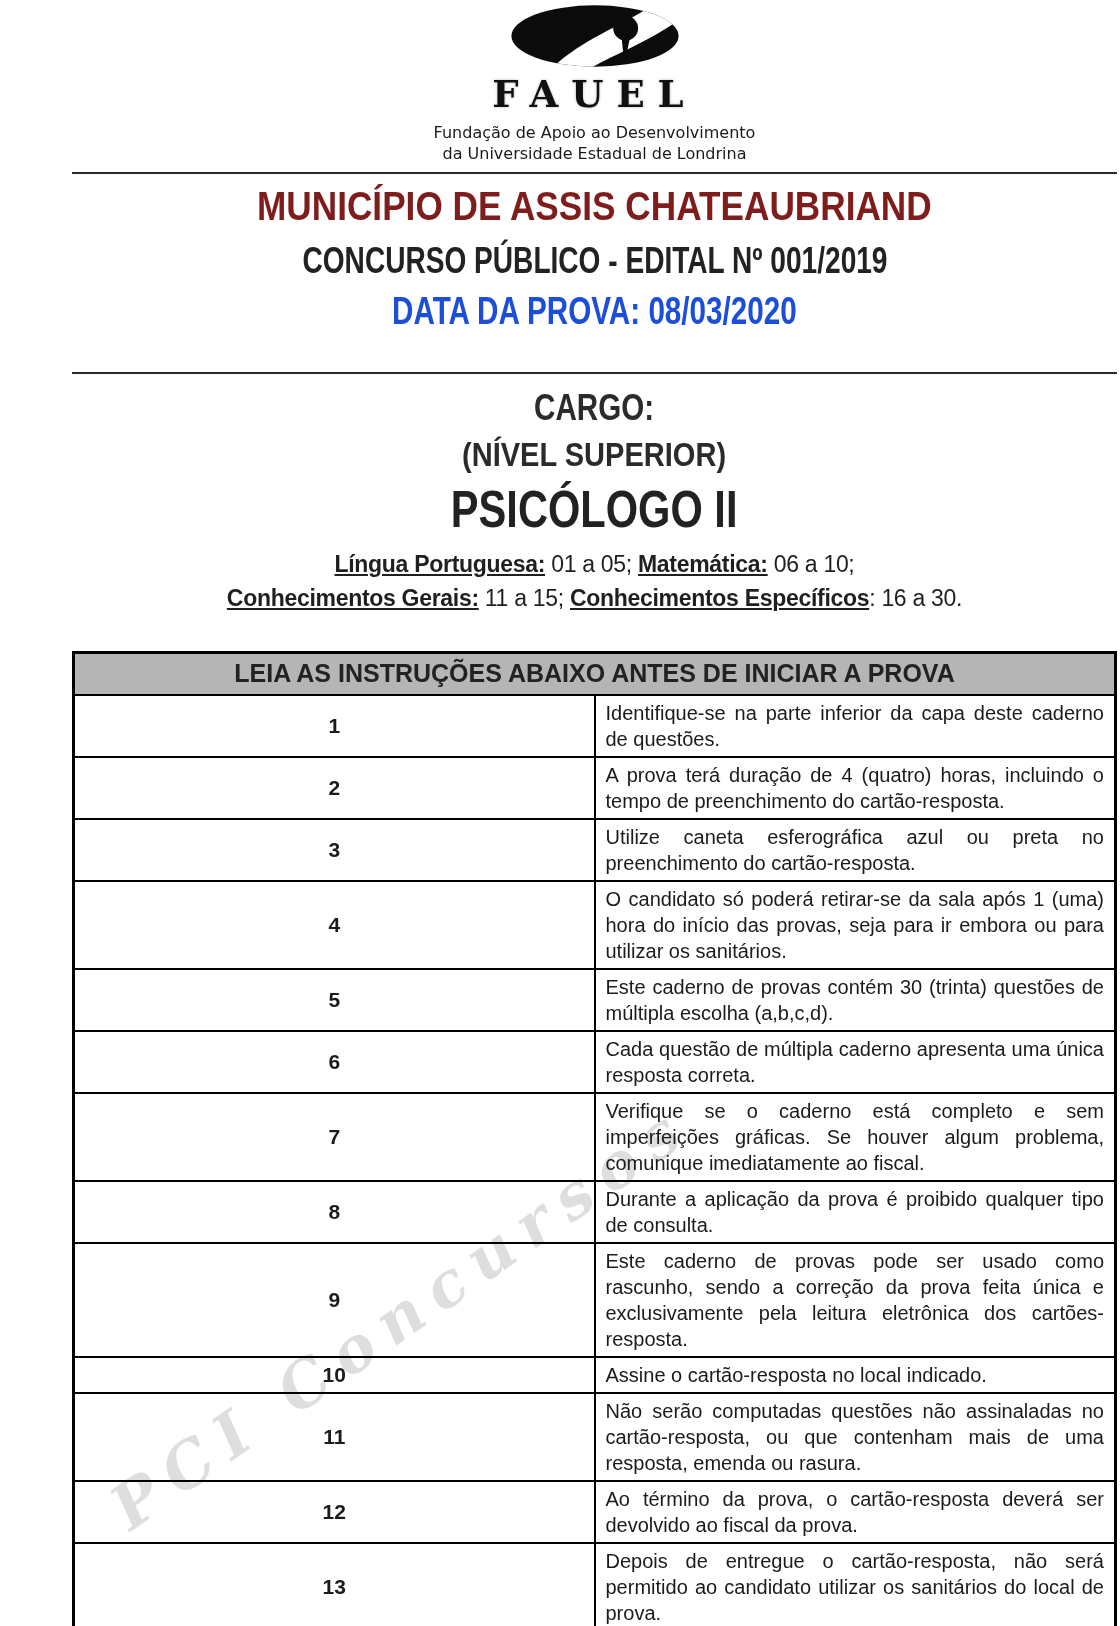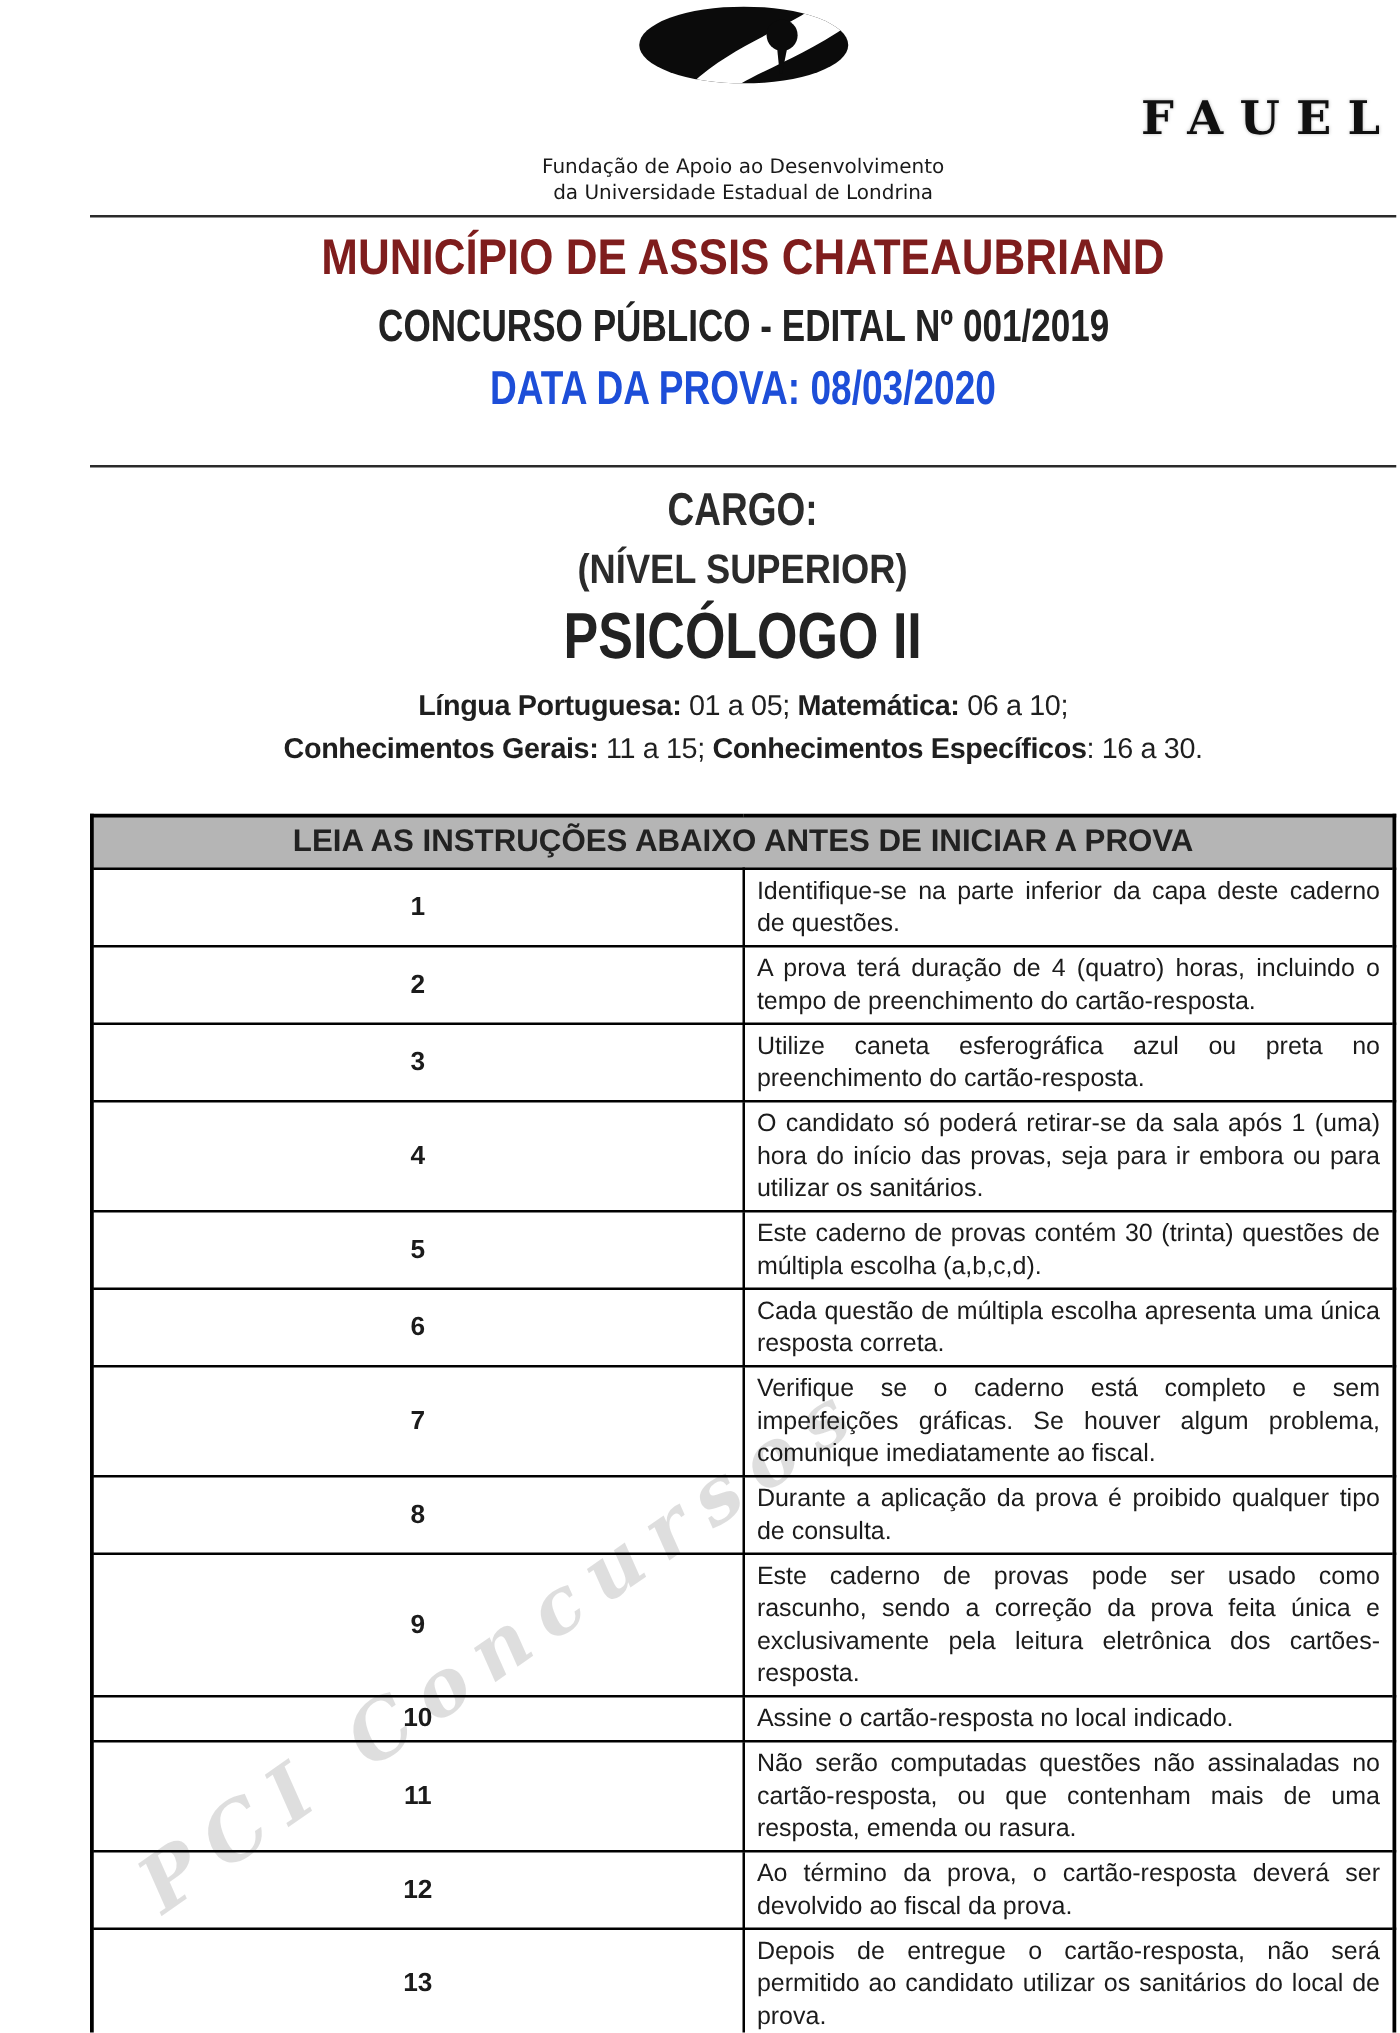--- a/index.html
+++ b/index.html
@@ -22,21 +22,20 @@
   .page { position: relative; z-index: 1; margin-left: 72px; width: 1045px; }
 
   
   .logo-block { text-align: center; padding-top: 4px; }
   .logo-mark { display: block; margin: 0 auto; }
   .logo-name {
     font-family: "DejaVu Serif", serif; font-weight: bold;
     font-size: 37px; letter-spacing: 13px; line-height: 40px;
     margin-top: 6px; color: #101010;
     text-shadow: 0 0 3px rgba(0,0,0,0.28);
-    text-align: right;
   }
   .logo-sub {
     font-family: "DejaVu Sans", sans-serif;
     font-size: 16px; line-height: 21px; color: #1a1a1a;
   }
   .logo-sub.first { margin-top: 8px; }
 
   .rule { border: none; border-top: 2px solid #2a2a2a; }
   .rule.r1 { margin-top: 8px; }
   .rule.r2 { margin-top: 38px; }
@@ -51,21 +50,21 @@
   .contest      { font-weight: bold; font-size: 36px; line-height: 46px; margin-top: 6px; color: #222; }
   .examdate     { font-weight: bold; font-size: 38px; line-height: 46px; margin-top: 4px; color: #1d4ed8; }
 
   .cargo-label  { font-weight: bold; font-size: 37px; line-height: 44px; margin-top: 12px; color: #2b2b2b; }
   .cargo-title  { font-weight: bold; font-size: 52px; line-height: 58px; margin-top: 4px; color: #222; }
   .cargo-level  { font-weight: bold; font-size: 33px; line-height: 42px; margin-top: 4px; color: #2b2b2b; }
 
   .subjects { font-size: 23px; letter-spacing: -0.3px; line-height: 33px; color: #1f1f1f; }
   .subjects.s1 { margin-top: 10px; }
   .subjects.s2 { line-height: 34px; }
-  .subjects b { font-weight: bold; }
+  .subjects b { font-weight: bold; text-decoration: underline; }
 
   table { border-collapse: collapse; }
   .itable {
     width: 1045px; margin-top: 36px;
     border: 3px solid #000; table-layout: fixed;
   }
   .itable th, .itable td { border: 2px solid #000; }
   .itable th.ihead {
     background: #b5b5b5; height: 42px;
     font-weight: bold; font-size: 25px; text-align: center;
@@ -143,21 +142,21 @@
       <tr>
           <td class="num">4</td>
           <td class="txt">O candidato só poderá retirar-se da sala após 1 (uma) hora do início das provas, seja para ir embora ou para utilizar os sanitários.</td>
         </tr>
       <tr>
           <td class="num">5</td>
           <td class="txt">Este caderno de provas contém 30 (trinta) questões de múltipla escolha (a,b,c,d).</td>
         </tr>
       <tr>
           <td class="num">6</td>
-          <td class="txt">Cada questão de múltipla escolha apresenta uma única resposta correta.</td>
+          <td class="txt">Cada questão de múltipla caderno apresenta uma única resposta correta.</td>
         </tr>
       <tr>
           <td class="num">7</td>
           <td class="txt">Verifique se o caderno está completo e sem imperfeições gráficas. Se houver algum problema, comunique imediatamente ao fiscal.</td>
         </tr>
       <tr>
           <td class="num">8</td>
           <td class="txt">Durante a aplicação da prova é proibido qualquer tipo de consulta.</td>
         </tr>
       <tr>

